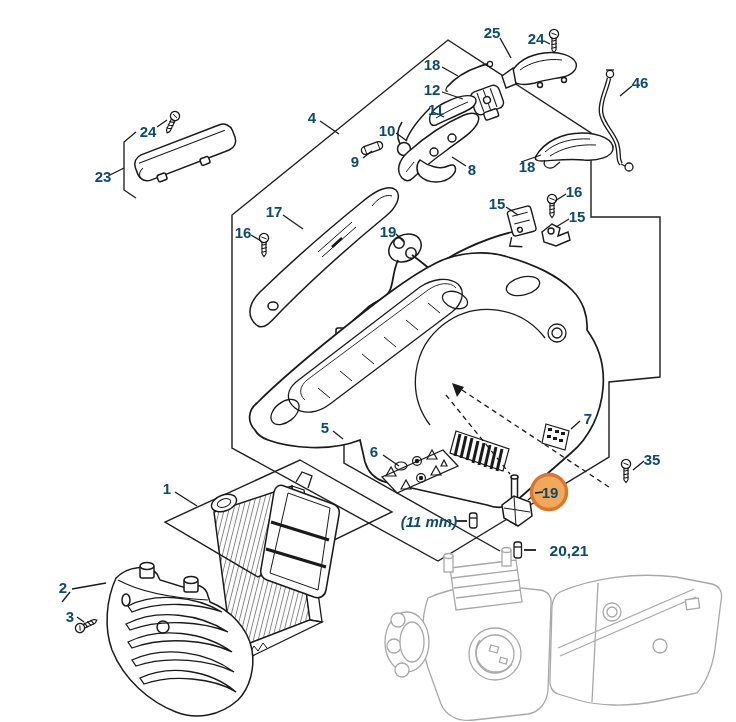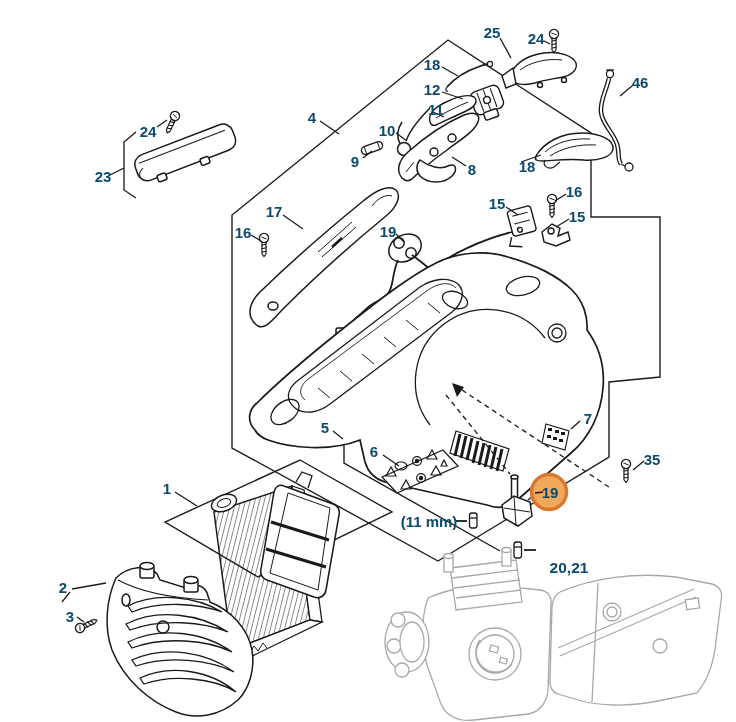--- a/index.html
+++ b/index.html
@@ -2,22 +2,22 @@
 <html><head>
 <meta charset="utf-8">
 <style>
   html,body{margin:0;padding:0;background:#fff;}
   .stage{position:relative;width:736px;height:722px;background:#fff;overflow:hidden;
          font-family:"Liberation Sans",sans-serif;}
   .stage svg{position:absolute;left:0;top:0;}
   .callout{position:absolute;transform:translate(-50%,-50%);
            font:700 15px "Liberation Sans",sans-serif;color:#0c4a6e;
            white-space:nowrap;cursor:pointer;user-select:none;}
-  .callout.big{font-size:15.5px;margin-top:17px;}
-  .note{font-weight:700;}
+  .callout.big{font-size:15.5px;}
+  .note{font-weight:700;font-style:italic;}
 </style>
 </head>
 <body>
 
 <div class="stage">
 <svg width="736" height="722" viewBox="0 0 736 722">
   <defs>
     <pattern id="pleats" width="4.6" height="4.6" patternUnits="userSpaceOnUse" patternTransform="rotate(14)">
       <line x1="0" y1="0" x2="0" y2="4.6" stroke="#1a1a1a" stroke-width="1"></line>
     </pattern>

